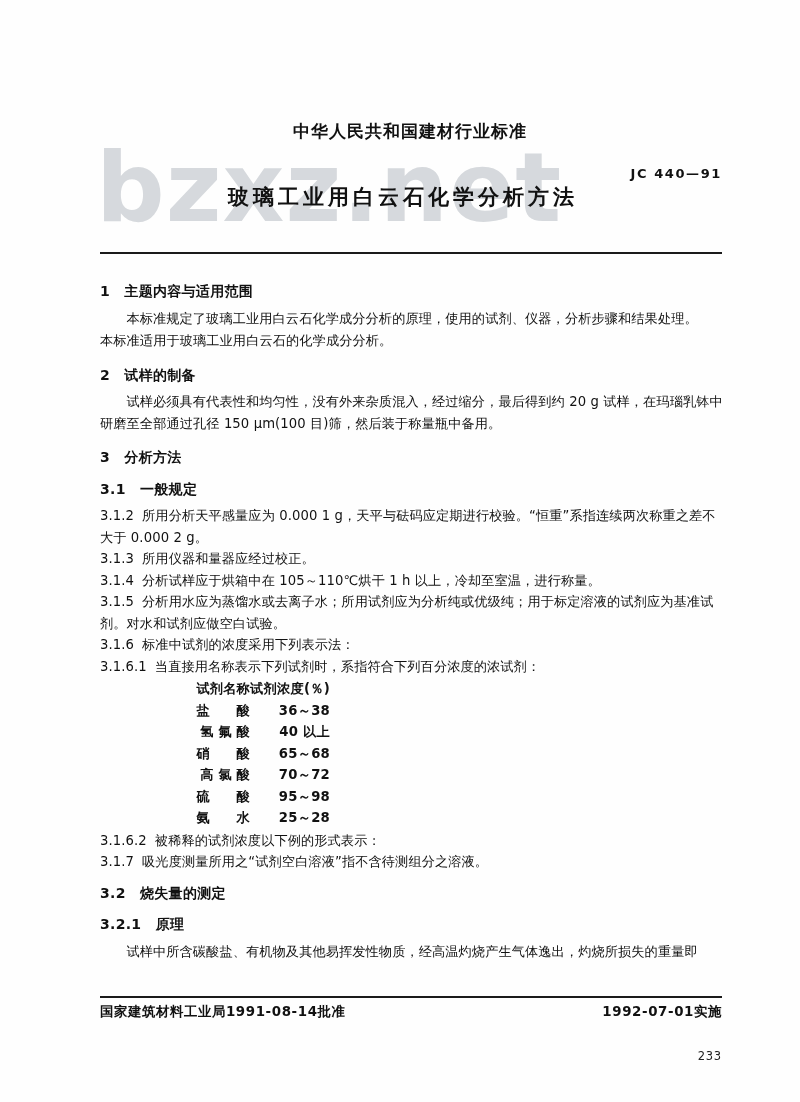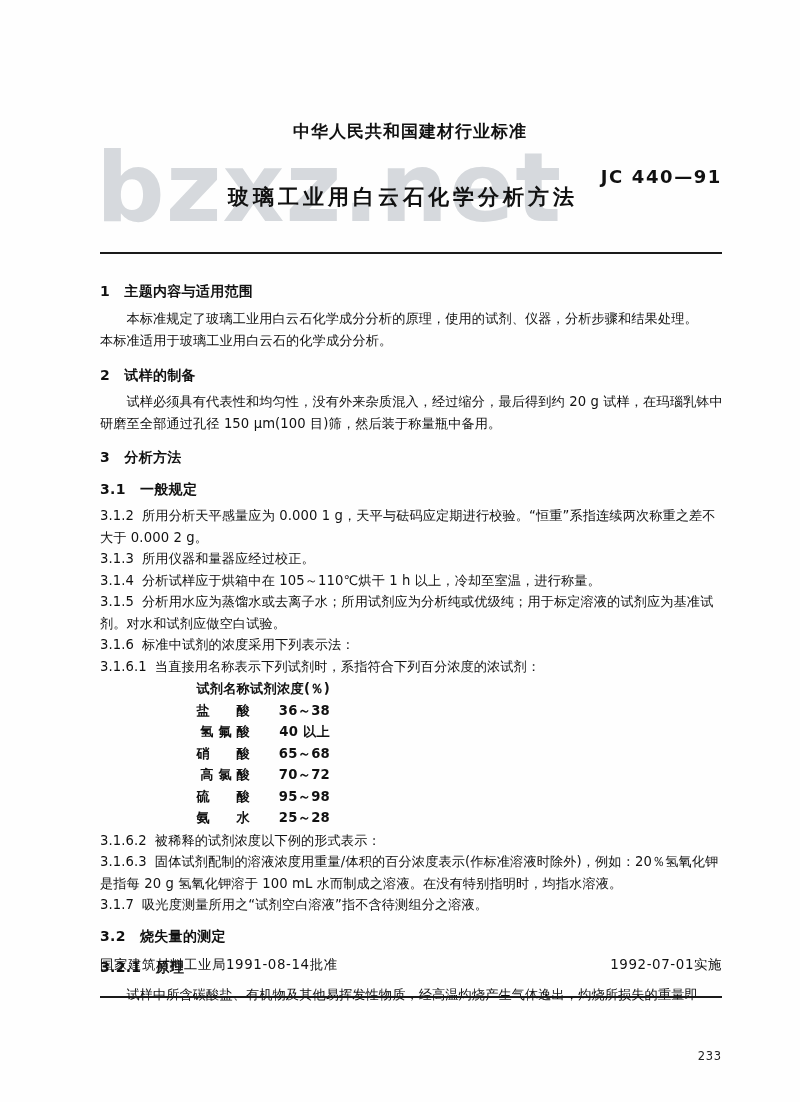--- a/index.html
+++ b/index.html
@@ -49,21 +49,21 @@
     font-size: 17px;
     font-weight: 700;
     letter-spacing: 1px;
     padding-left: 6px;
     margin-left: 14px;
   }
   .std-no {
     position: absolute;
     right: 78px;
     top: 46px;
-    font-size: 18px;
+    font-size: 13px;
     font-weight: 700;
     letter-spacing: 1.6px;
     font-family: "DejaVu Sans", "Liberation Sans", sans-serif;
     margin-left: 34px;
   }
   .doc-title {
     text-align: center;
     font-size: 21px;
     font-weight: 700;
     letter-spacing: 4px;
@@ -143,27 +143,27 @@
     left: 100px;
     top: 996px;
     width: 622px;
     height: 2px;
     background: #1a1a1a;
     z-index: 3;
   }
   .footer {
     position: absolute;
     left: 100px;
-    top: 956px;
+    top: 1003px;
     width: 622px;
     display: flex;
     justify-content: space-between;
     align-items: baseline;
     font-size: 13.4px;
-    font-weight: 400;
+    font-weight: 700;
     letter-spacing: .6px;
     z-index: 3;
     text-align: right;
   }
   .page-no {
     position: absolute;
     right: 78px;
     top: 1049px;
     font-size: 11.5px;
     font-weight: 400;
@@ -243,21 +243,20 @@
           <tr>
             <td class="name">氨　　水</td>
             <td class="conc">25～28</td>
           </tr>
         </tbody>
       </table>
     </div>
 
     <p class="clause"><span class="cno">3.1.6.2</span><span>被稀释的试剂浓度以下例的形式表示：</span></p>
 
-    <p class="clause"><span class="cno">3.1.6.3</span><span>固体试剂配制的溶液浓度用重量/体积的百分浓度表示(作标准溶液时除外)，例如：20％氢氧化钾是指每 20 g 氢氧化钾溶于 100 mL 水而制成之溶液。在没有特别指明时，均指水溶液。</span></p>
 
     <p class="clause"><span class="cno">3.1.7</span><span>吸光度测量所用之“试剂空白溶液”指不含待测组分之溶液。</span></p>
 
     <div class="sec-head sub">3.2　烧失量的测定</div>
     <div class="sec-head sub">3.2.1　原理</div>
     <p class="para">试样中所含碳酸盐、有机物及其他易挥发性物质，经高温灼烧产生气体逸出，灼烧所损失的重量即</p>
 
   </div>
 
   <div class="rule-bottom"></div>

